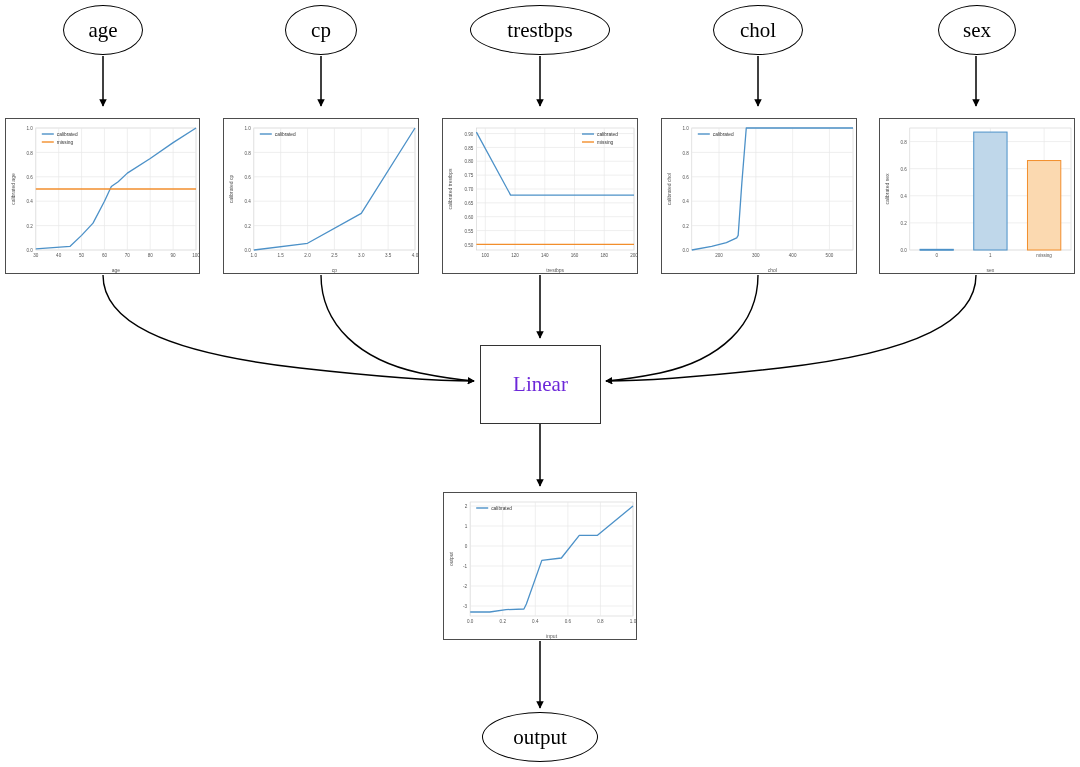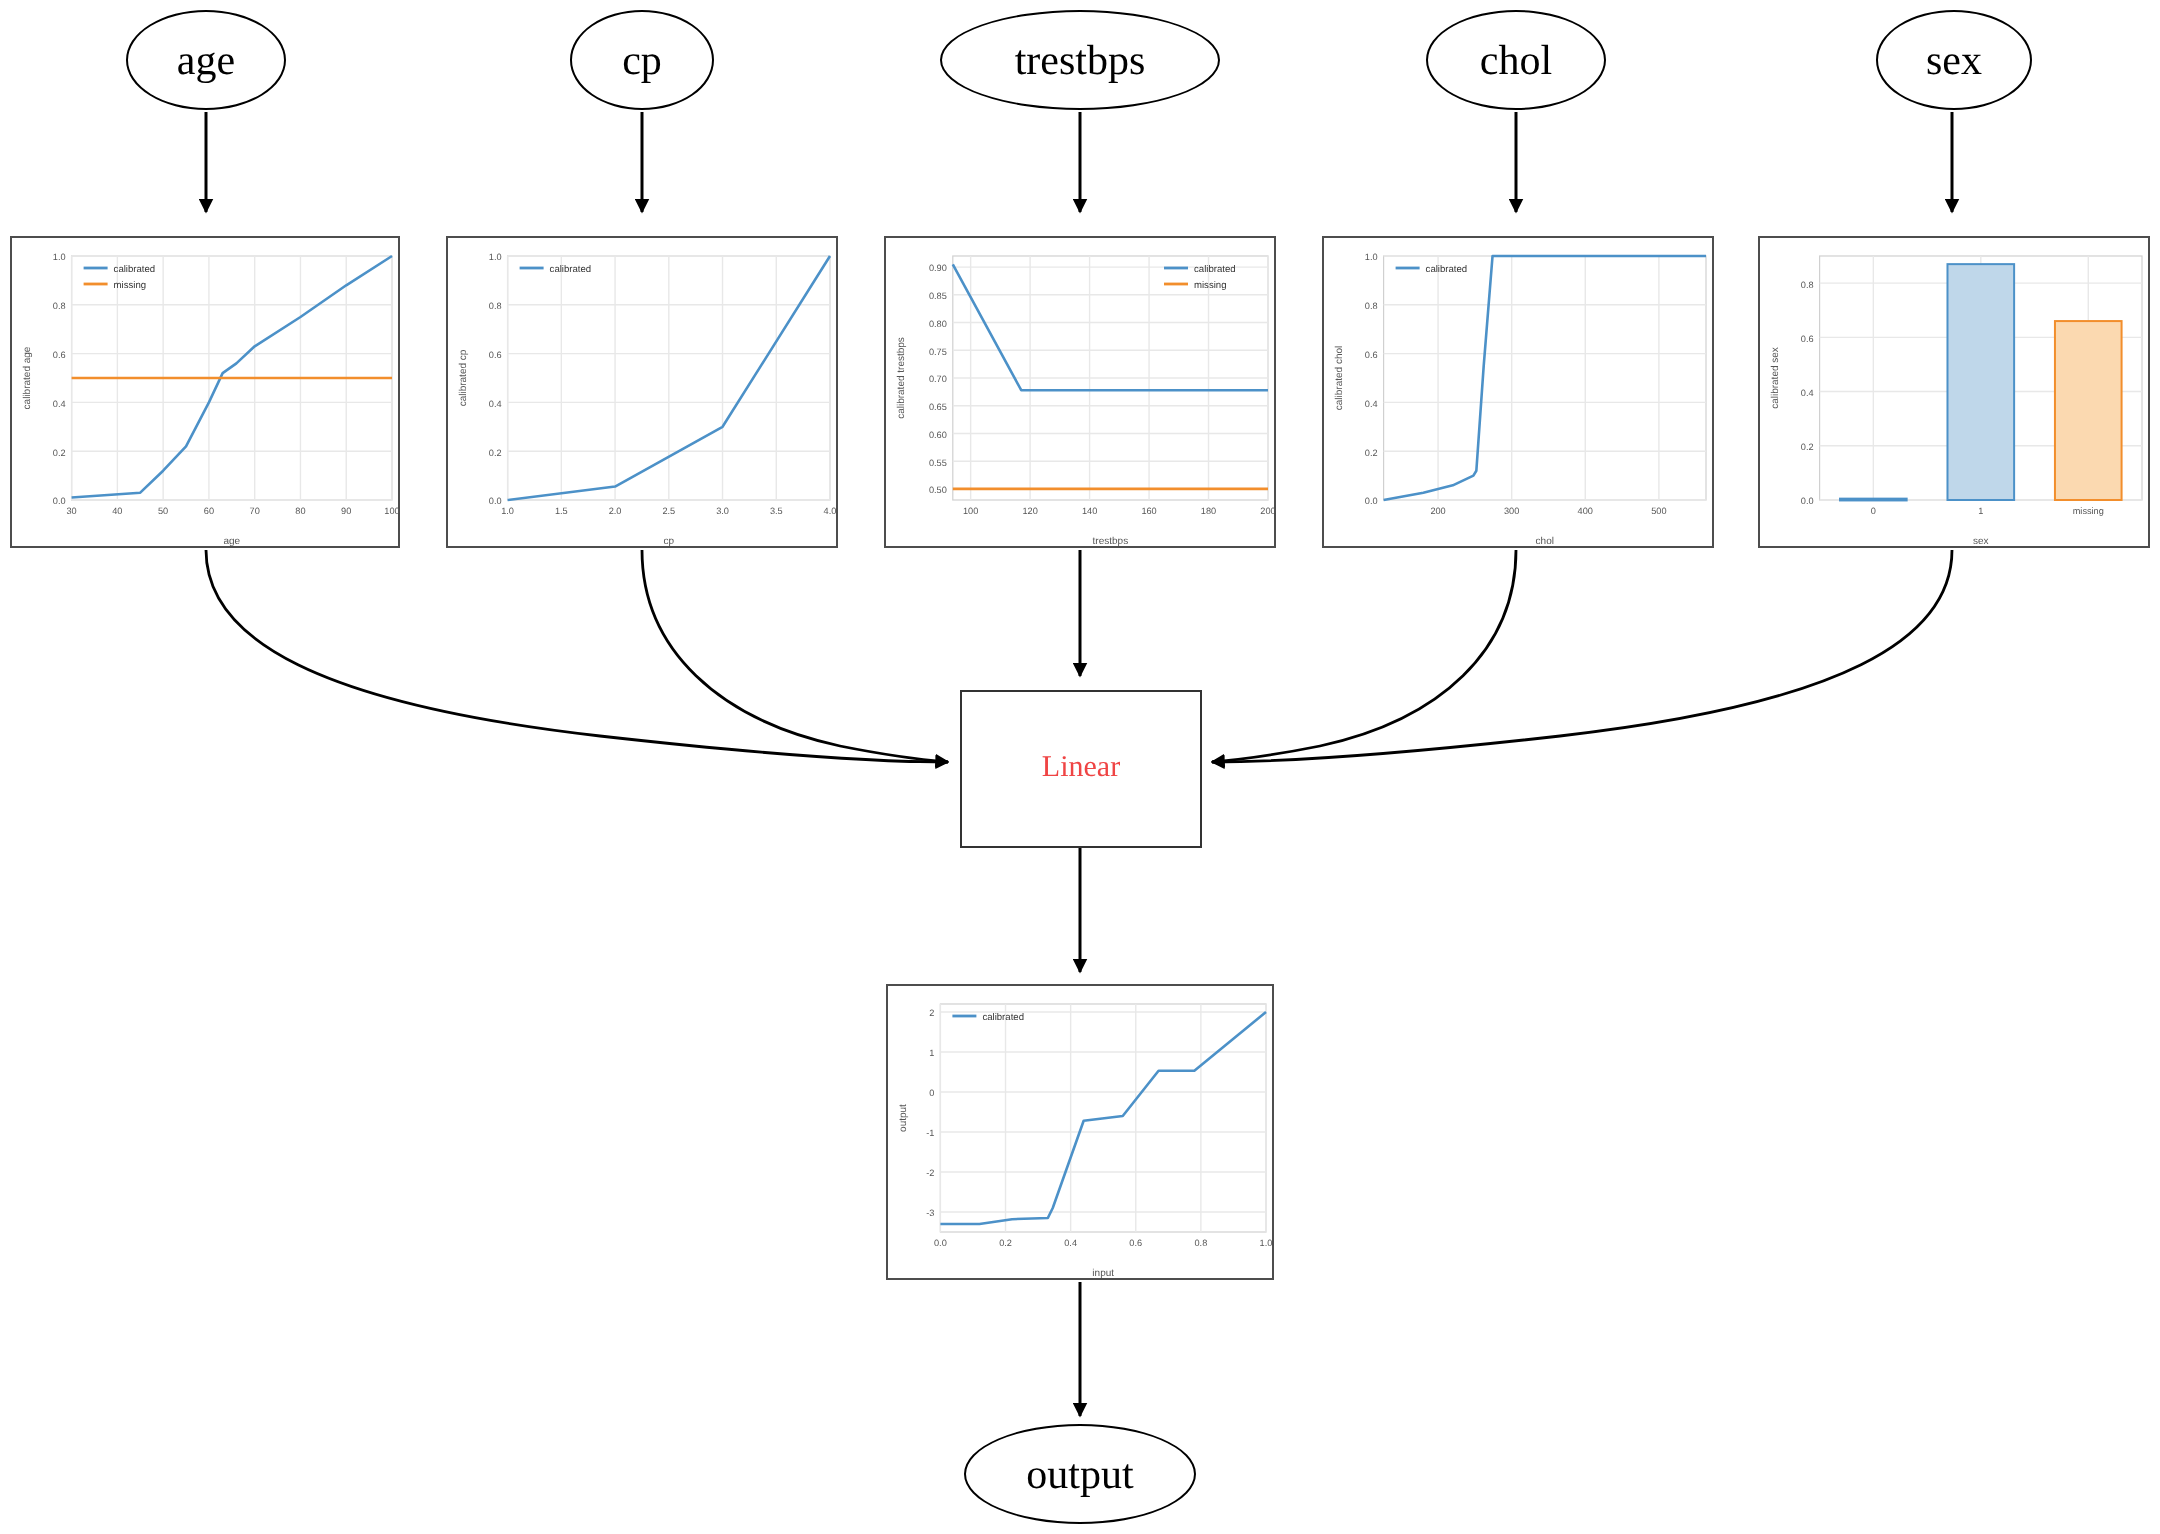--- a/index.html
+++ b/index.html
@@ -35,22 +35,22 @@
     box-sizing: border-box;
   }
   .linear-box {
     position: absolute;
     border: 1.4px solid #333;
     background: #fff;
     display: flex;
     align-items: center;
     justify-content: center;
     font-family: "Liberation Serif", serif;
-    font-size: 15px;
-    color: #ef4444;
+    font-size: 21px;
+    color: #6d28d9;
     box-sizing: border-box;
   }
   .chart-frame {
     position: absolute;
     border: 1.4px solid #4d4d4d;
     background: #ffffff;
     box-sizing: border-box;
     padding: 3px;
   }
   .chart-frame svg {

